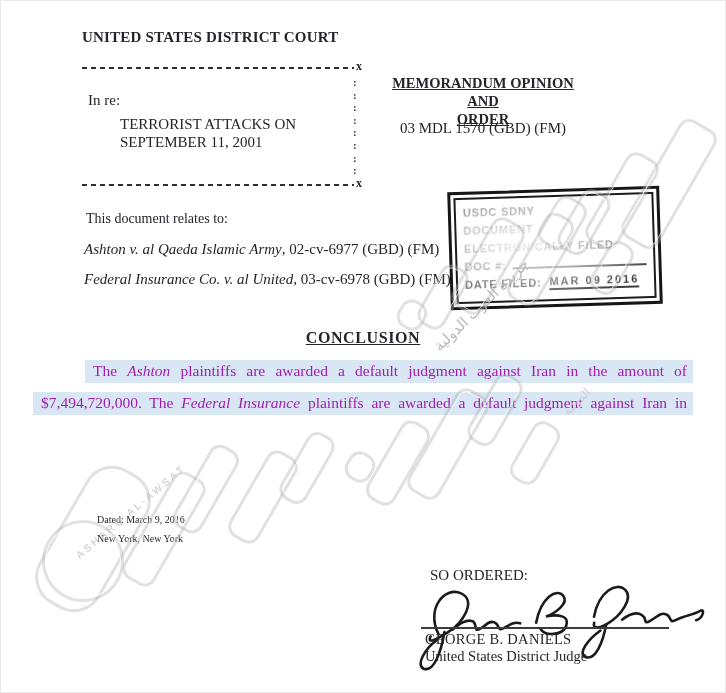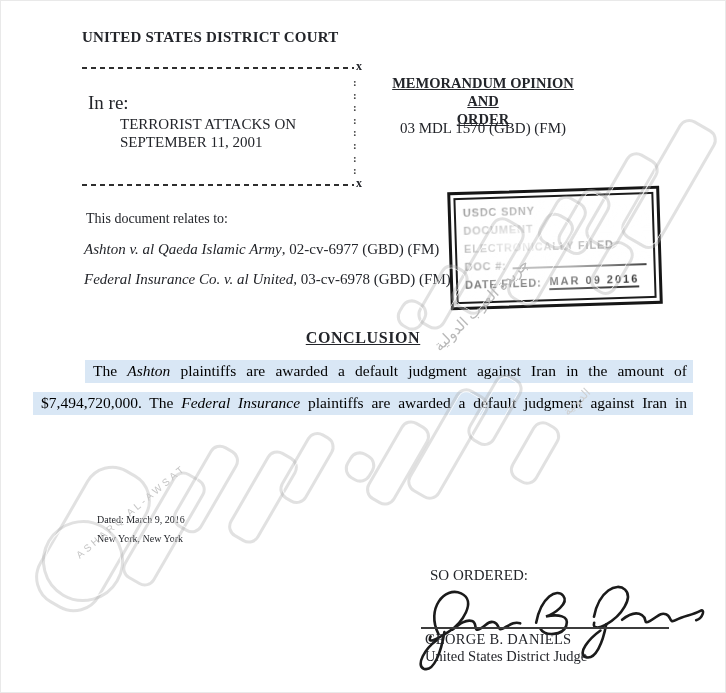--- a/index.html
+++ b/index.html
@@ -11,21 +11,21 @@
   .abs{position:absolute;}
 
   
   .court-head{left:82px;top:28px;font-weight:bold;font-size:15px;line-height:18px;letter-spacing:.2px;}
   .dash-row{display:flex;align-items:center;height:8px;}
   .dash-row .dash{width:272px;height:2px;background:repeating-linear-gradient(90deg,#2e2e2e 0 5px,transparent 5px 9px);}
   .dash-row .xcap{font-size:12px;font-weight:bold;margin-left:2px;transform:translateY(-2px);}
   .dash-top{left:82px;top:64px;}
   .dash-bottom{left:82px;top:181px;}
   .colon-col{left:353px;top:76px;display:flex;flex-direction:column;font-size:11px;line-height:12.6px;color:#3a3a3a;font-weight:bold;}
-  .in-re{left:88px;top:92px;font-size:19px;}
+  .in-re{left:88px;top:92px;font-size:15px;}
   .case-title{left:120px;top:116px;font-size:15px;line-height:17.5px;}
 
   .order-head{left:376px;top:74px;width:214px;text-align:center;font-size:14.5px;font-weight:bold;line-height:18px;}
   .order-head .u{text-decoration:underline;}
   .docket{left:376px;top:120px;width:214px;text-align:center;font-size:15px;}
 
   
   .stamp{left:449px;top:189px;width:212px;height:118px;transform:rotate(-1.8deg);
     border:3px solid #161616;padding:3px;box-sizing:border-box;}
   .stamp-inner{position:relative;width:100%;height:100%;border:2px solid #1b1b1b;box-sizing:border-box;
@@ -40,21 +40,21 @@
   
   .relates-intro{left:86px;top:211px;font-size:14px;}
   .case-ref{font-size:15px;}
   .case-ref .it{font-style:italic;}
   .case1{left:84px;top:241px;text-align:right;}
   .case2{left:84px;top:271px;}
 
   
   .conclusion-head{left:0;right:0;top:329px;text-align:center;font-size:16px;}
   .conclusion-head span{font-weight:bold;text-decoration:underline;letter-spacing:.6px;}
-  .para{left:33px;top:360px;width:660px;font-size:15.5px;color:#000000;word-spacing:2.5px;}
+  .para{left:33px;top:360px;width:660px;font-size:15.5px;color:#a21caf;word-spacing:2.5px;}
   .hl-line{background:#d9e7f5;padding:2px 6px 3px 8px;box-sizing:border-box;
     text-align:justify;text-align-last:justify;margin-bottom:9px;white-space:nowrap;overflow:hidden;}
   .hl-line.indent{margin-left:52px;}
   .hl-last{display:inline-block;background:#d9e7f5;padding:2px 8px 3px 8px;}
   .para .it{font-style:italic;}
 
   
   .dated{left:97px;top:511px;font-size:10px;line-height:18.5px;}
   .so-ordered{left:430px;top:567px;font-size:15px;}
   .sig-svg{left:408px;top:578px;}

